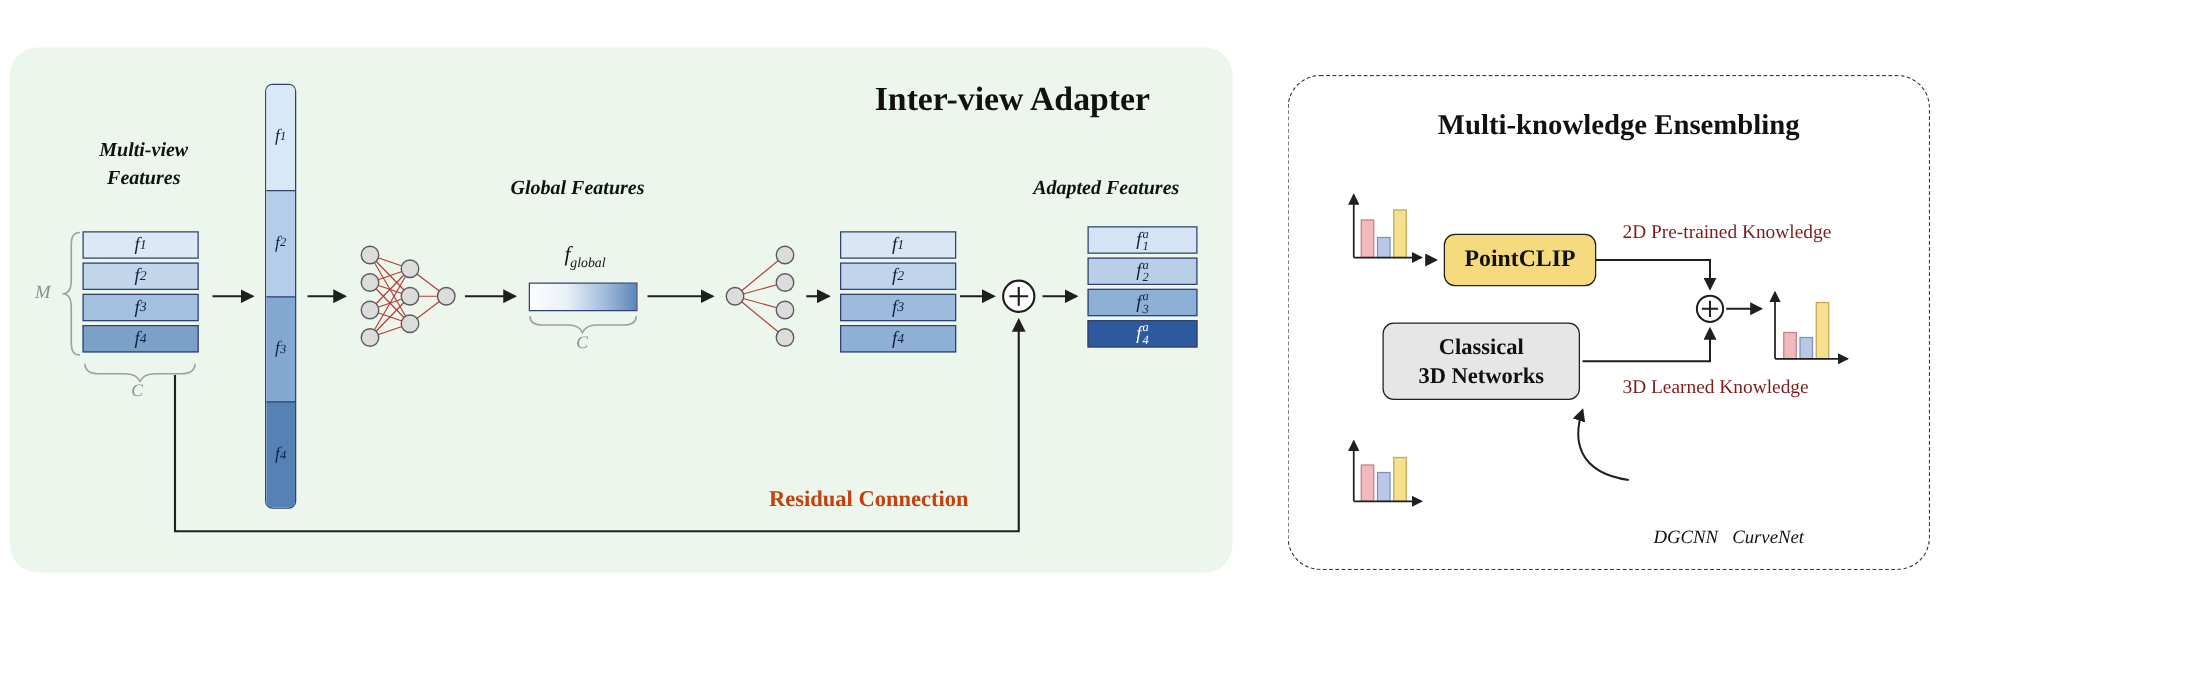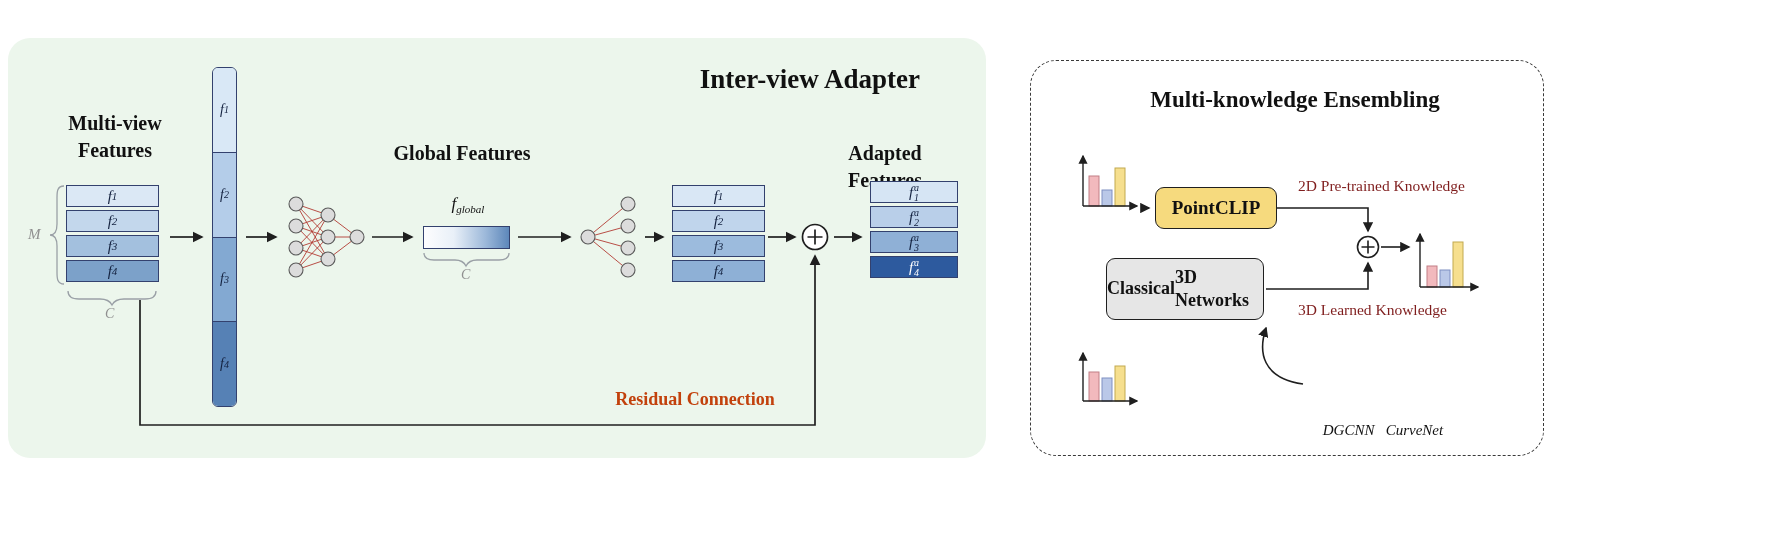--- a/index.html
+++ b/index.html
@@ -5,21 +5,21 @@
   html,body{margin:0;padding:0;background:#fff;}
   .canvas{position:relative;width:1766px;height:550px;background:#ffffff;
           font-family:"Liberation Serif","DejaVu Serif",serif;overflow:hidden;color:#111;}
   .abs{position:absolute;}
   .panel-left{left:8px;top:38px;width:978px;height:420px;background:#ecf6ec;border-radius:22px;}
   .panel-right{left:1030px;top:60px;width:514px;height:396px;border:1.6px dashed #3a3a3a;border-radius:26px;background:#fff;box-sizing:border-box;}
   .overlay{left:0;top:0;width:1766px;height:550px;pointer-events:none;}
 
   .t-title{font-weight:bold;font-size:27px;text-align:right;}
   .t-title-r{font-weight:bold;font-size:23px;text-align:center;font-family:Liberation Serif, serif;}
-  .t-bi{font-weight:bold;font-size:20px;text-align:center;line-height:1.35;}
+  .t-bi{font-style:italic;font-weight:bold;font-size:16px;text-align:center;line-height:1.35;}
   .t-resid{font-weight:bold;font-size:18px;color:#c2410c;text-align:center;}
   .t-know{font-size:15.5px;color:#7f1d1d;}
   .t-nets{font-style:italic;font-size:15px;text-align:center;white-space:pre;line-height:1.55;}
   .mi{font-style:italic;}
   .mlab{font-style:italic;color:#8f8f8f;font-size:15px;}
 
   .stack{position:absolute;display:flex;flex-direction:column;gap:3px;}
   .fbox{width:93px;height:22px;border:1.4px solid #33416e;display:flex;align-items:center;justify-content:center;
         font-size:15px;font-style:italic;color:#13213f;box-sizing:border-box;}
   .fbox sub{font-size:11px;font-style:italic;}
@@ -36,21 +36,21 @@
   .colseg sub{font-size:10px;}
 
   .gbar{left:423px;top:226px;width:87px;height:23px;border:1.4px solid #33416e;box-sizing:border-box;
         background:linear-gradient(90deg,#fdfdfe 0%,#e9f0f8 35%,#9db9da 72%,#5d87ba 100%);}
   .fglobal{font-style:italic;font-size:17px;text-align:center;}
   .fglobal sub{font-size:11px;}
 
   .pclip{left:1155px;top:187px;width:122px;height:42px;background:#f6da7e;border:1.7px solid #1f1f1f;border-radius:9px;
          display:flex;align-items:center;justify-content:center;font-weight:bold;font-size:19px;box-sizing:border-box;}
   .cl3d{left:1106px;top:258px;width:158px;height:62px;background:#e6e6e6;border:1.7px solid #1f1f1f;border-radius:9px;
-        display:flex;flex-direction:row;align-items:center;justify-content:center;font-weight:bold;font-size:18px;line-height:1.3;box-sizing:border-box;}
+        display:flex;flex-direction:column;align-items:center;justify-content:center;font-weight:bold;font-size:18px;line-height:1.3;box-sizing:border-box;}
 </style>
 </head>
 <body>
 
 <div class="canvas">
 
   <div class="abs panel-left"></div>
   <div class="abs panel-right"></div>
 
   <svg class="abs overlay" width="1766" height="550" viewBox="0 0 1766 550">

